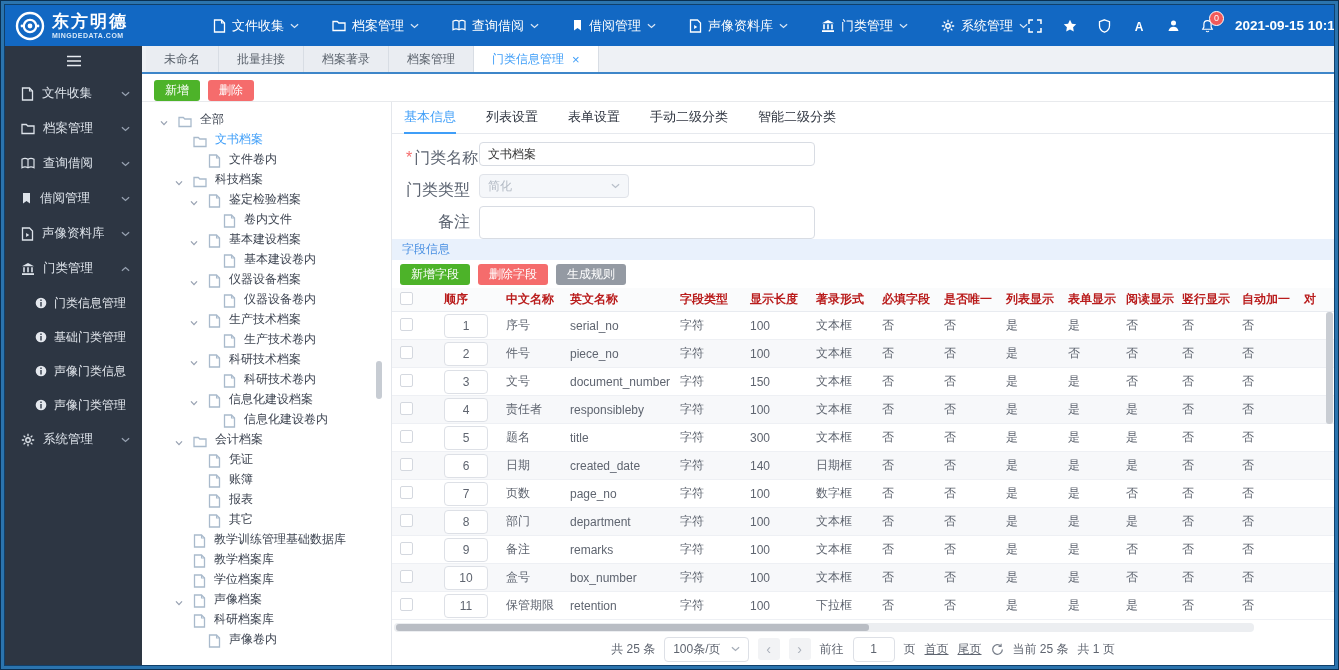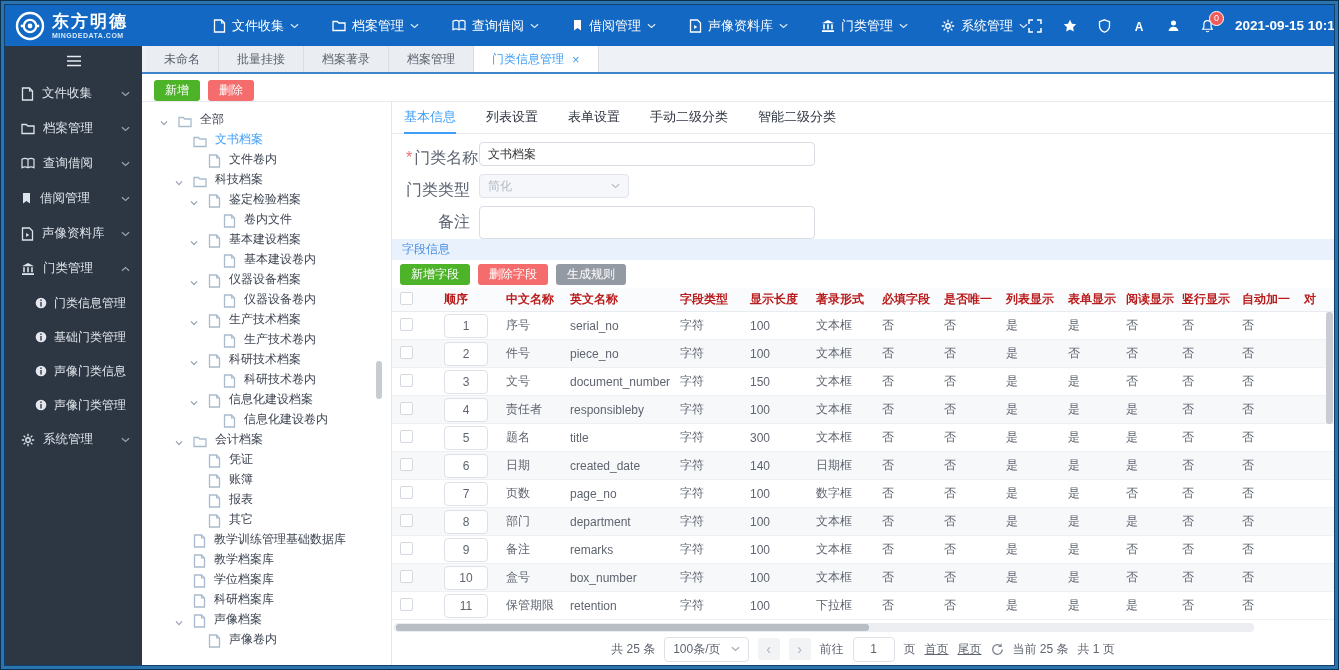--- a/index.html
+++ b/index.html
@@ -698,42 +698,42 @@
                   <span class="tw"></span>
                   <span class="icon tree-ic">
                     <svg width="13" height="14" viewBox="0 0 12 14">
                       <path d="M1 1h7l3 3v9H1z" fill="none" stroke="currentColor" stroke-width="1.3"></path>
                       <path d="M8 1v3h3" fill="none" stroke="currentColor" stroke-width="1.1"></path>
                     </svg>
                   </span>
                   <span class="tn-label">学位档案库</span>
                 </div>
                 <div class="tree-node" style="padding-left:31px">
-                  <span class="tw"></span>
-                  <span class="icon tree-ic">
-                    <svg width="13" height="14" viewBox="0 0 12 14">
-                      <path d="M1 1h7l3 3v9H1z" fill="none" stroke="currentColor" stroke-width="1.3"></path>
-                      <path d="M8 1v3h3" fill="none" stroke="currentColor" stroke-width="1.1"></path>
-                    </svg>
-                  </span>
-                  <span class="tn-label">科研档案库</span>
-                </div>
-                <div class="tree-node" style="padding-left:31px">
                   <span class="tw">
                     <svg width="10" height="10" viewBox="0 0 10 10">
                       <path d="M2 3.4l3 3.2 3-3.2" fill="none" stroke="currentColor" stroke-width="1.3"></path>
                     </svg>
                   </span>
                   <span class="icon tree-ic">
                     <svg width="13" height="14" viewBox="0 0 12 14">
                       <path d="M1 1h7l3 3v9H1z" fill="none" stroke="currentColor" stroke-width="1.3"></path>
                       <path d="M8 1v3h3" fill="none" stroke="currentColor" stroke-width="1.1"></path>
                     </svg>
                   </span>
                   <span class="tn-label">声像档案</span>
+                </div>
+                <div class="tree-node" style="padding-left:31px">
+                  <span class="tw"></span>
+                  <span class="icon tree-ic">
+                    <svg width="13" height="14" viewBox="0 0 12 14">
+                      <path d="M1 1h7l3 3v9H1z" fill="none" stroke="currentColor" stroke-width="1.3"></path>
+                      <path d="M8 1v3h3" fill="none" stroke="currentColor" stroke-width="1.1"></path>
+                    </svg>
+                  </span>
+                  <span class="tn-label">科研档案库</span>
                 </div>
                 <div class="tree-node" style="padding-left:46px">
                   <span class="tw"></span>
                   <span class="icon tree-ic">
                     <svg width="13" height="14" viewBox="0 0 12 14">
                       <path d="M1 1h7l3 3v9H1z" fill="none" stroke="currentColor" stroke-width="1.3"></path>
                       <path d="M8 1v3h3" fill="none" stroke="currentColor" stroke-width="1.1"></path>
                     </svg>
                   </span>
                   <span class="tn-label">声像卷内</span>

